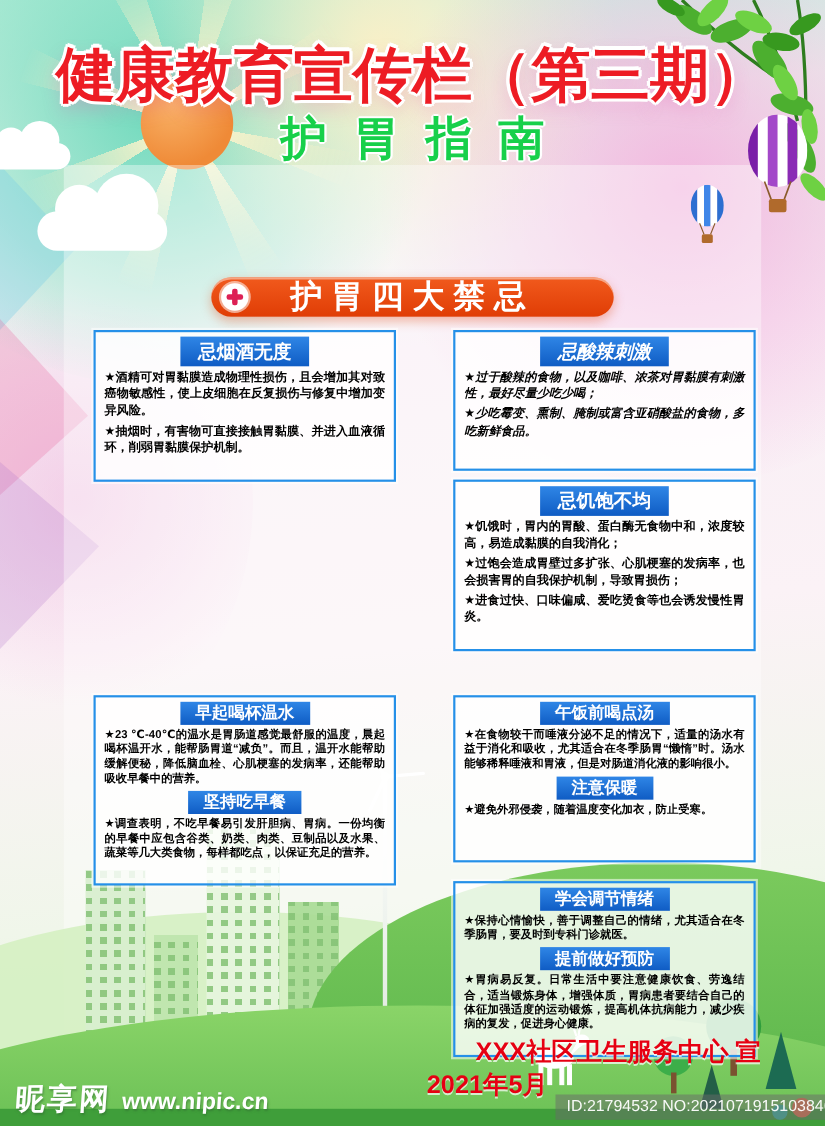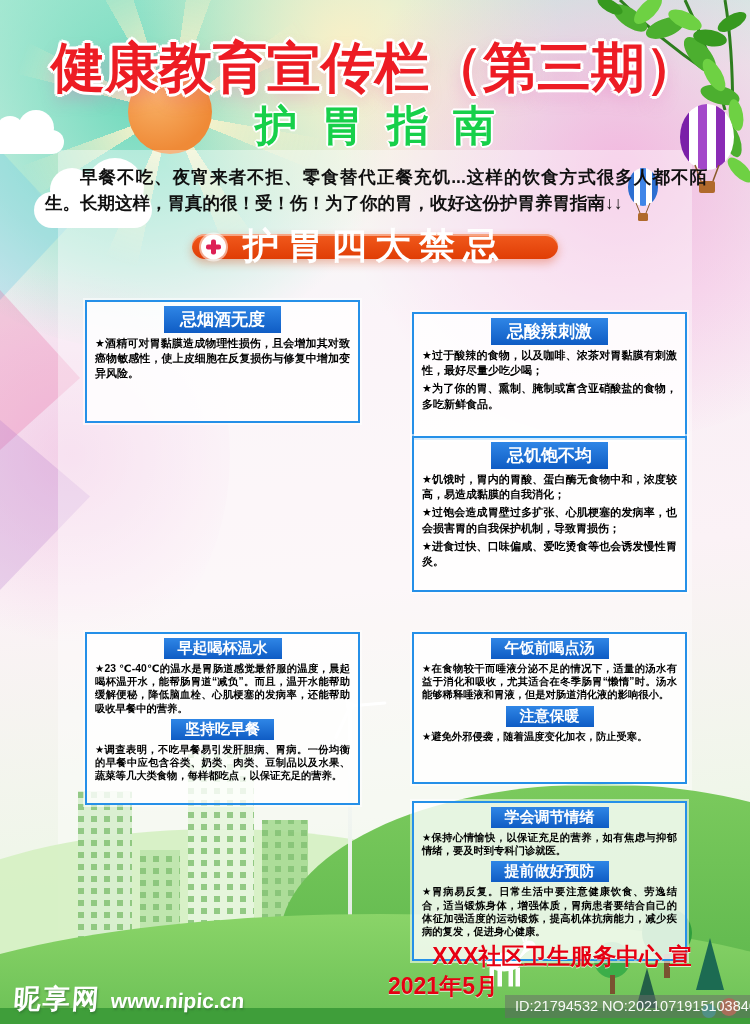--- a/index.html
+++ b/index.html
@@ -47,40 +47,40 @@
       -1px -1px 0 #fff,1px -1px 0 #fff,-1px 1px 0 #fff,1px 1px 0 #fff;}
   .intro{left:45px;top:164px;width:662px;z-index:6;color:#101010;
     font-size:17.5px;font-weight:800;line-height:1.5;text-align:justify;text-indent:2em;margin:0;}
   
   .panel{left:58px;top:150px;width:634px;height:790px;background:rgba(255,255,255,.38);border-radius:4px;z-index:3;}
   
   .banner{left:50%;transform:translateX(-50%);z-index:6;border-radius:999px;
     background:linear-gradient(180deg,#f15a1d,#e03d05);color:#fff;font-weight:900;
     display:flex;align-items:center;justify-content:center;
     box-shadow:inset 0 2px 0 rgba(255,255,255,.45),0 4px 10px rgba(224,61,5,.35);}
-  .banner1{top:234px;width:366px;height:25px;font-size:36px;letter-spacing:8px;}
+  .banner1{top:252px;width:366px;height:36px;font-size:29px;letter-spacing:8px;}
   .banner2{top:577px;width:368px;height:34px;font-size:25px;letter-spacing:8px;}
   .plus{position:absolute;left:9px;top:50%;transform:translateY(-50%);width:25px;height:25px;
     background:#fff;border-radius:50%;box-shadow:0 0 0 2px rgba(255,255,255,.55);}
   .plus::before,.plus::after{content:"";position:absolute;background:#dd2055;border-radius:2px;}
   .plus::before{left:50%;top:5px;width:5px;height:15px;margin-left:-2.5px;}
   .plus::after{top:50%;left:5px;height:5px;width:15px;margin-top:-2.5px;}
   
   .tip-box{width:275px;background:rgba(255,255,255,.82);border:2px solid #2590e8;
     box-shadow:0 0 0 2px rgba(255,255,255,.55);padding:4px 7px 19px;box-sizing:border-box;z-index:6;margin-top:12px;}
   .tab{display:table;margin:0 auto;background:linear-gradient(180deg,#2f86e6,#0f5cc4);
     color:#fff;font-weight:800;white-space:nowrap;}
   .s1 .tab{font-size:17px;padding:2px 16px;}
   .s2 .tab{font-size:15px;padding:1px 14px;}
   .s2 .tab + .txt + .tab,.tab.later{margin-top:4px;}
   .txt{margin:3px 1px 2px;color:#000;font-weight:700;text-align:justify;}
   .s1 .txt{font-size:11px;line-height:1.38;}
   .s2 .txt{font-size:10.3px;line-height:1.28;}
   .b1{left:85px;top:288px;min-height:123px;}
-  .b2{left:412px;top:300px;min-height:128px;}
+  .b2{left:412px;top:288px;min-height:128px;font-style:italic;}
   .b3{left:85px;top:424px;min-height:140px;}
   .b4{left:412px;top:424px;min-height:146px;}
   .b5{left:85px;top:620px;min-height:152px;}
   .b6{left:412px;top:620px;min-height:152px;}
   .b7{left:85px;top:789px;min-height:148px;}
   .b8{left:412px;top:789px;min-height:148px;}
   
   .footer-org{left:388px;top:941px;width:348px;text-align:center;z-index:7;
     font-size:23px;font-weight:900;color:#e60012;text-shadow:0 1px 0 rgba(255,255,255,.7);}
   .footer-date{left:388px;top:971px;width:348px;text-align:left;z-index:7;
@@ -254,40 +254,40 @@
       <rect x="48" y="46" width="3.5" height="18"></rect>
       <path d="M50,38 L58,24 L64,26 L58,30 Z"></path>
       <ellipse cx="61" cy="23" rx="6" ry="4"></ellipse>
       <path d="M56,20 L52,8 M58,19 L60,7 M52,8 L48,10 M60,7 L64,9" fill="none" stroke-width="2"></path>
       <path d="M19,38 Q14,36 16,42 Z"></path>
     </g>
   </svg>
 
   <div class="abs title">健康教育宣传栏（第三期）</div>
   <div class="abs subtitle">护胃指南</div>
-  <p class="abs intro">早餐不吃、夜宵来者不拒、零食替代正餐充饥...这样的饮食方式很多人都不陌生。长期这样，胃真的很！受！伤！为了你的胃，收好这份护胃养胃指南↓↓</p>
 
   <div class="abs banner banner1">
     <span class="plus"></span>
     <span>护胃四大禁忌</span>
   </div>
 
   <div class="abs tip-box s1 b1">
     <div class="tab">
         <span>忌烟酒无度</span>
       </div>
     <p class="txt">★酒精可对胃黏膜造成物理性损伤，且会增加其对致癌物敏感性，使上皮细胞在反复损伤与修复中增加变异风险。</p>
+    <p class="txt">★抽烟时，有害物可直接接触胃黏膜、并进入血液循环，削弱胃黏膜保护机制。</p>
   </div>
 
   <div class="abs tip-box s1 b2">
     <div class="tab">
         <span>忌酸辣刺激</span>
       </div>
     <p class="txt">★过于酸辣的食物，以及咖啡、浓茶对胃黏膜有刺激性，最好尽量少吃少喝；</p>
-    <p class="txt">★为了你的胃、熏制、腌制或富含亚硝酸盐的食物，多吃新鲜食品。</p>
+    <p class="txt">★少吃霉变、熏制、腌制或富含亚硝酸盐的食物，多吃新鲜食品。</p>
   </div>
 
 
   <div class="abs tip-box s1 b4">
     <div class="tab">
         <span>忌饥饱不均</span>
       </div>
     <p class="txt">★饥饿时，胃内的胃酸、蛋白酶无食物中和，浓度较高，易造成黏膜的自我消化；</p>
     <p class="txt">★过饱会造成胃壁过多扩张、心肌梗塞的发病率，也会损害胃的自我保护机制，导致胃损伤；</p>
     <p class="txt">★进食过快、口味偏咸、爱吃烫食等也会诱发慢性胃炎。</p>
@@ -314,21 +314,21 @@
         <span>注意保暖</span>
       </div>
     <p class="txt">★避免外邪侵袭，随着温度变化加衣，防止受寒。</p>
   </div>
 
 
   <div class="abs tip-box s2 b8">
     <div class="tab">
         <span>学会调节情绪</span>
       </div>
-    <p class="txt">★保持心情愉快，以保证充足的营养，如有焦虑与抑郁情绪，要及时到专科门诊就医。</p>
+    <p class="txt">★保持心情愉快，善于调整自己的情绪，尤其适合在冬季肠胃，要及时到专科门诊就医。</p>
     <div class="tab later">
         <span>提前做好预防</span>
       </div>
     <p class="txt">★胃病易反复。日常生活中要注意健康饮食、劳逸结合，适当锻炼身体，增强体质，胃病患者要结合自己的体征加强适度的运动锻炼，提高机体抗病能力，减少疾病的复发，促进身心健康。</p>
   </div>
 
   <div class="abs footer-org">XXX社区卫生服务中心  宣</div>
   <div class="abs footer-date">2021年5月</div>
   <div class="abs id-strip">ID:21794532 NO:20210719151038461101</div>
   <div class="abs watermark">

